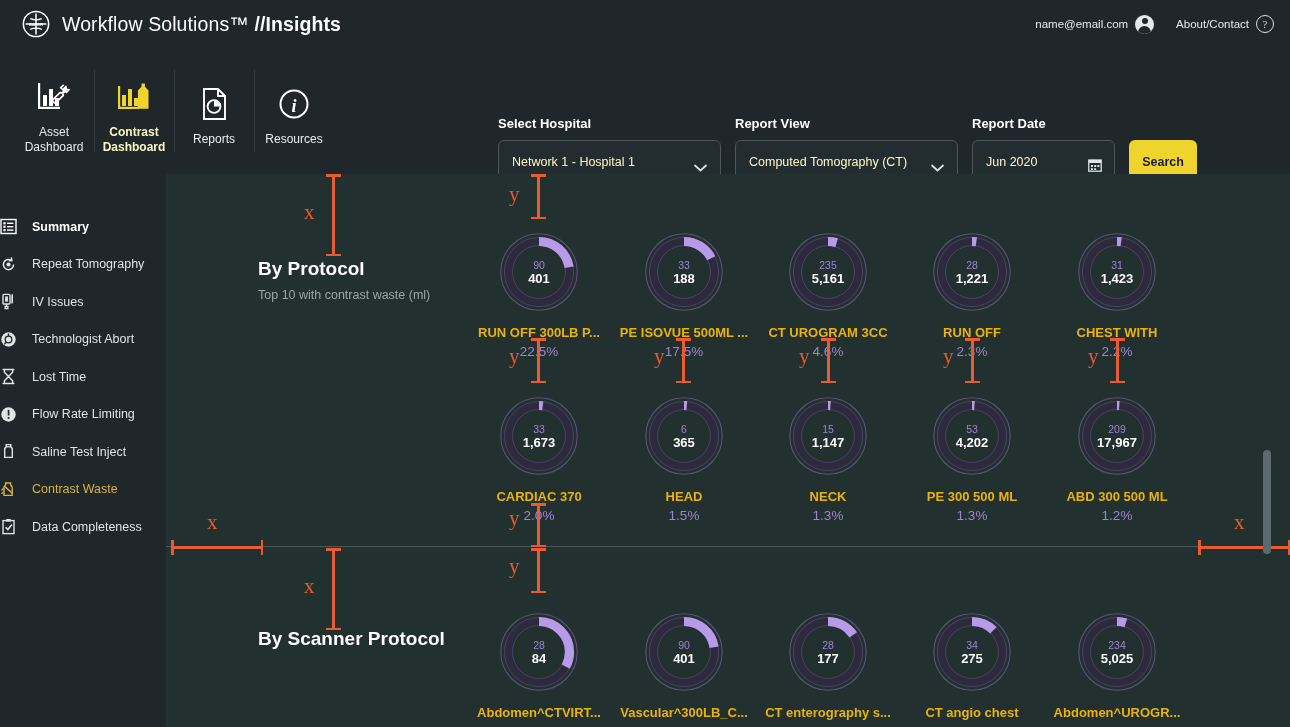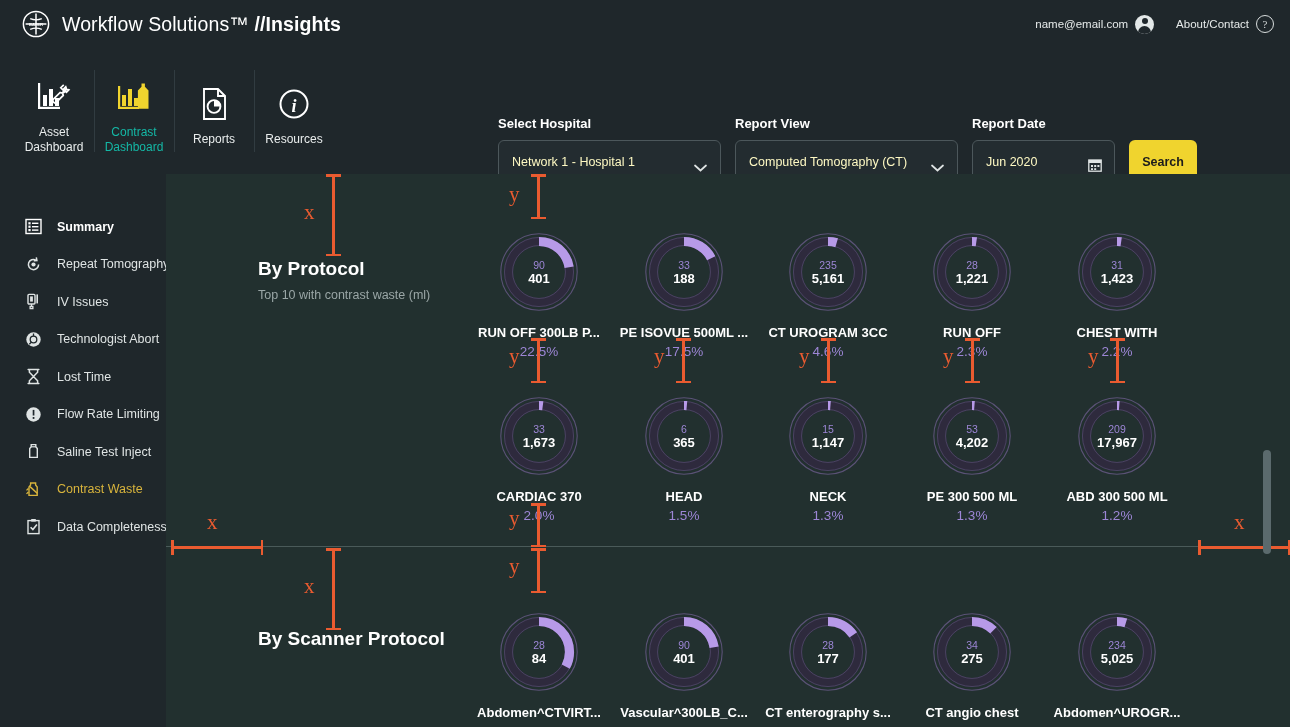--- a/index.html
+++ b/index.html
@@ -62,21 +62,21 @@
     padding-top: 8px;
   }
   .navtab + .navtab::before {
     content: ""; position: absolute; left: 0; top: 22px; bottom: 22px;
     width: 1px; background: #313c41;
   }
   .navtab:first-child { margin-left: 14px; }
   .navtab .nt-label {
     font-size: 12px; line-height: 15px; text-align: center; color: #e9eded;
   }
-  .navtab.active .nt-label { color: #14b8a6; font-weight: 400; }
+  .navtab.active .nt-label { color: #fef9c3; font-weight: 700; }
   .nt-icon { height: 40px; display: flex; align-items: flex-end; }
 
   
   .filters {
     position: absolute; left: 498px; top: 68px; display: flex; align-items: flex-end; gap: 14px;
   }
   .field-label {
     font-size: 13px; font-weight: 700; color: #ffffff; margin-bottom: 9px;
   }
   .select-box {
@@ -97,21 +97,21 @@
   }
   .fgroup { display: flex; flex-direction: column; }
 
   
   .sidebar {
     position: absolute; left: 0; top: 174px; width: 166px; height: 553px;
     background: #1f272b; padding-top: 34px;
   }
   .side-item {
     height: 37.5px; display: flex; align-items: center; cursor: pointer;
-    padding-left: 25px; gap: 15px;
+    gap: 15px;
   }
   .side-item .si-label { font-size: 12.5px; color: #dfe4e4; white-space: nowrap; }
   .side-item.active .si-label { color: #d8b43c; }
   .side-item.bold .si-label { font-weight: 700; color: #ffffff; }
   .si-icon { width: 17px; height: 17px; flex: 0 0 17px; display: flex;
              align-items: center; justify-content: center; }
 
   
   .main {
     position: absolute; left: 166px; top: 174px; width: 1124px; height: 553px;
@@ -134,21 +134,21 @@
   .donut { position: relative; width: 80px; height: 80px; margin: 0 auto; }
   .donut svg { display: block; }
   .donut .vals {
     position: absolute; left: 0; top: 0; width: 80px; height: 80px;
     display: flex; flex-direction: column; align-items: center; justify-content: center;
     gap: 1px;
   }
   .donut .v-top { font-size: 10.5px; color: #9d86d6; line-height: 12px; }
   .donut .v-bot { font-size: 13px; color: #ffffff; font-weight: 700; line-height: 14px; }
   .cell .name {
-    margin-top: 13px; font-size: 13px; font-weight: 700; color: #ffffff;
+    margin-top: 13px; font-size: 13px; font-weight: 700; color: #eab308;
     white-space: nowrap; overflow: hidden; text-overflow: ellipsis;
   }
   .cell .pct { margin-top: 4px; font-size: 13.5px; color: #9d86d6; }
 
   
   .mk { position: absolute; pointer-events: none; }
   .mk-v { width: 2.5px; background: #ea5b30; }
   .mk-v::before, .mk-v::after {
     content: ""; position: absolute; left: -6px; width: 14.5px; height: 2.5px; background: #ea5b30;
   }

